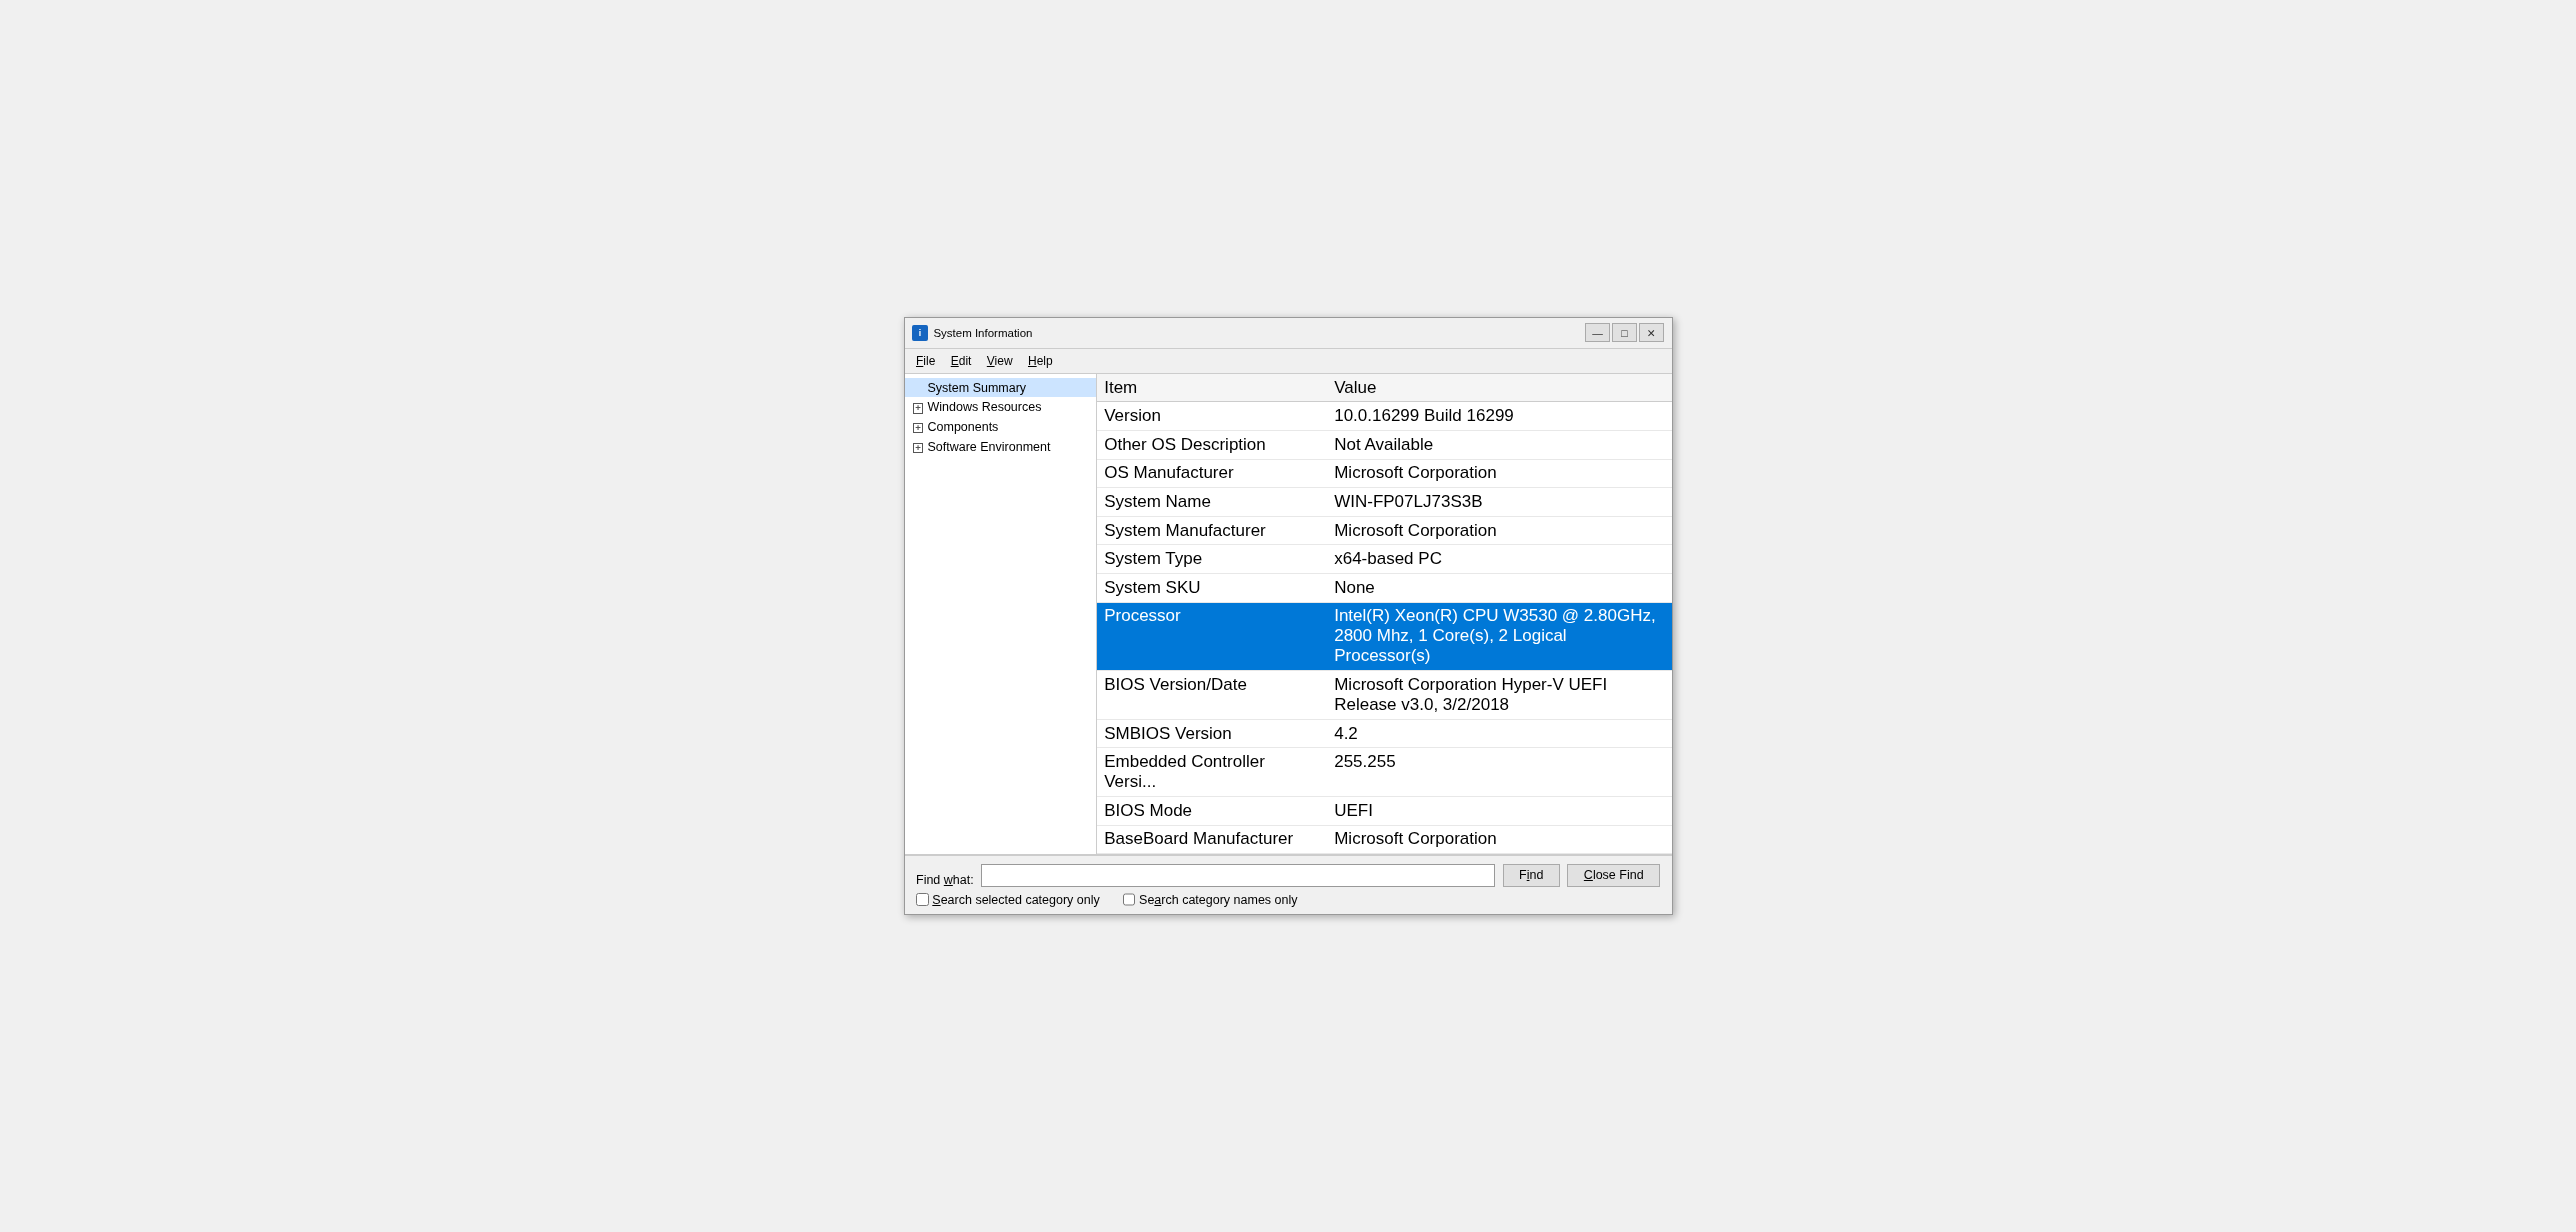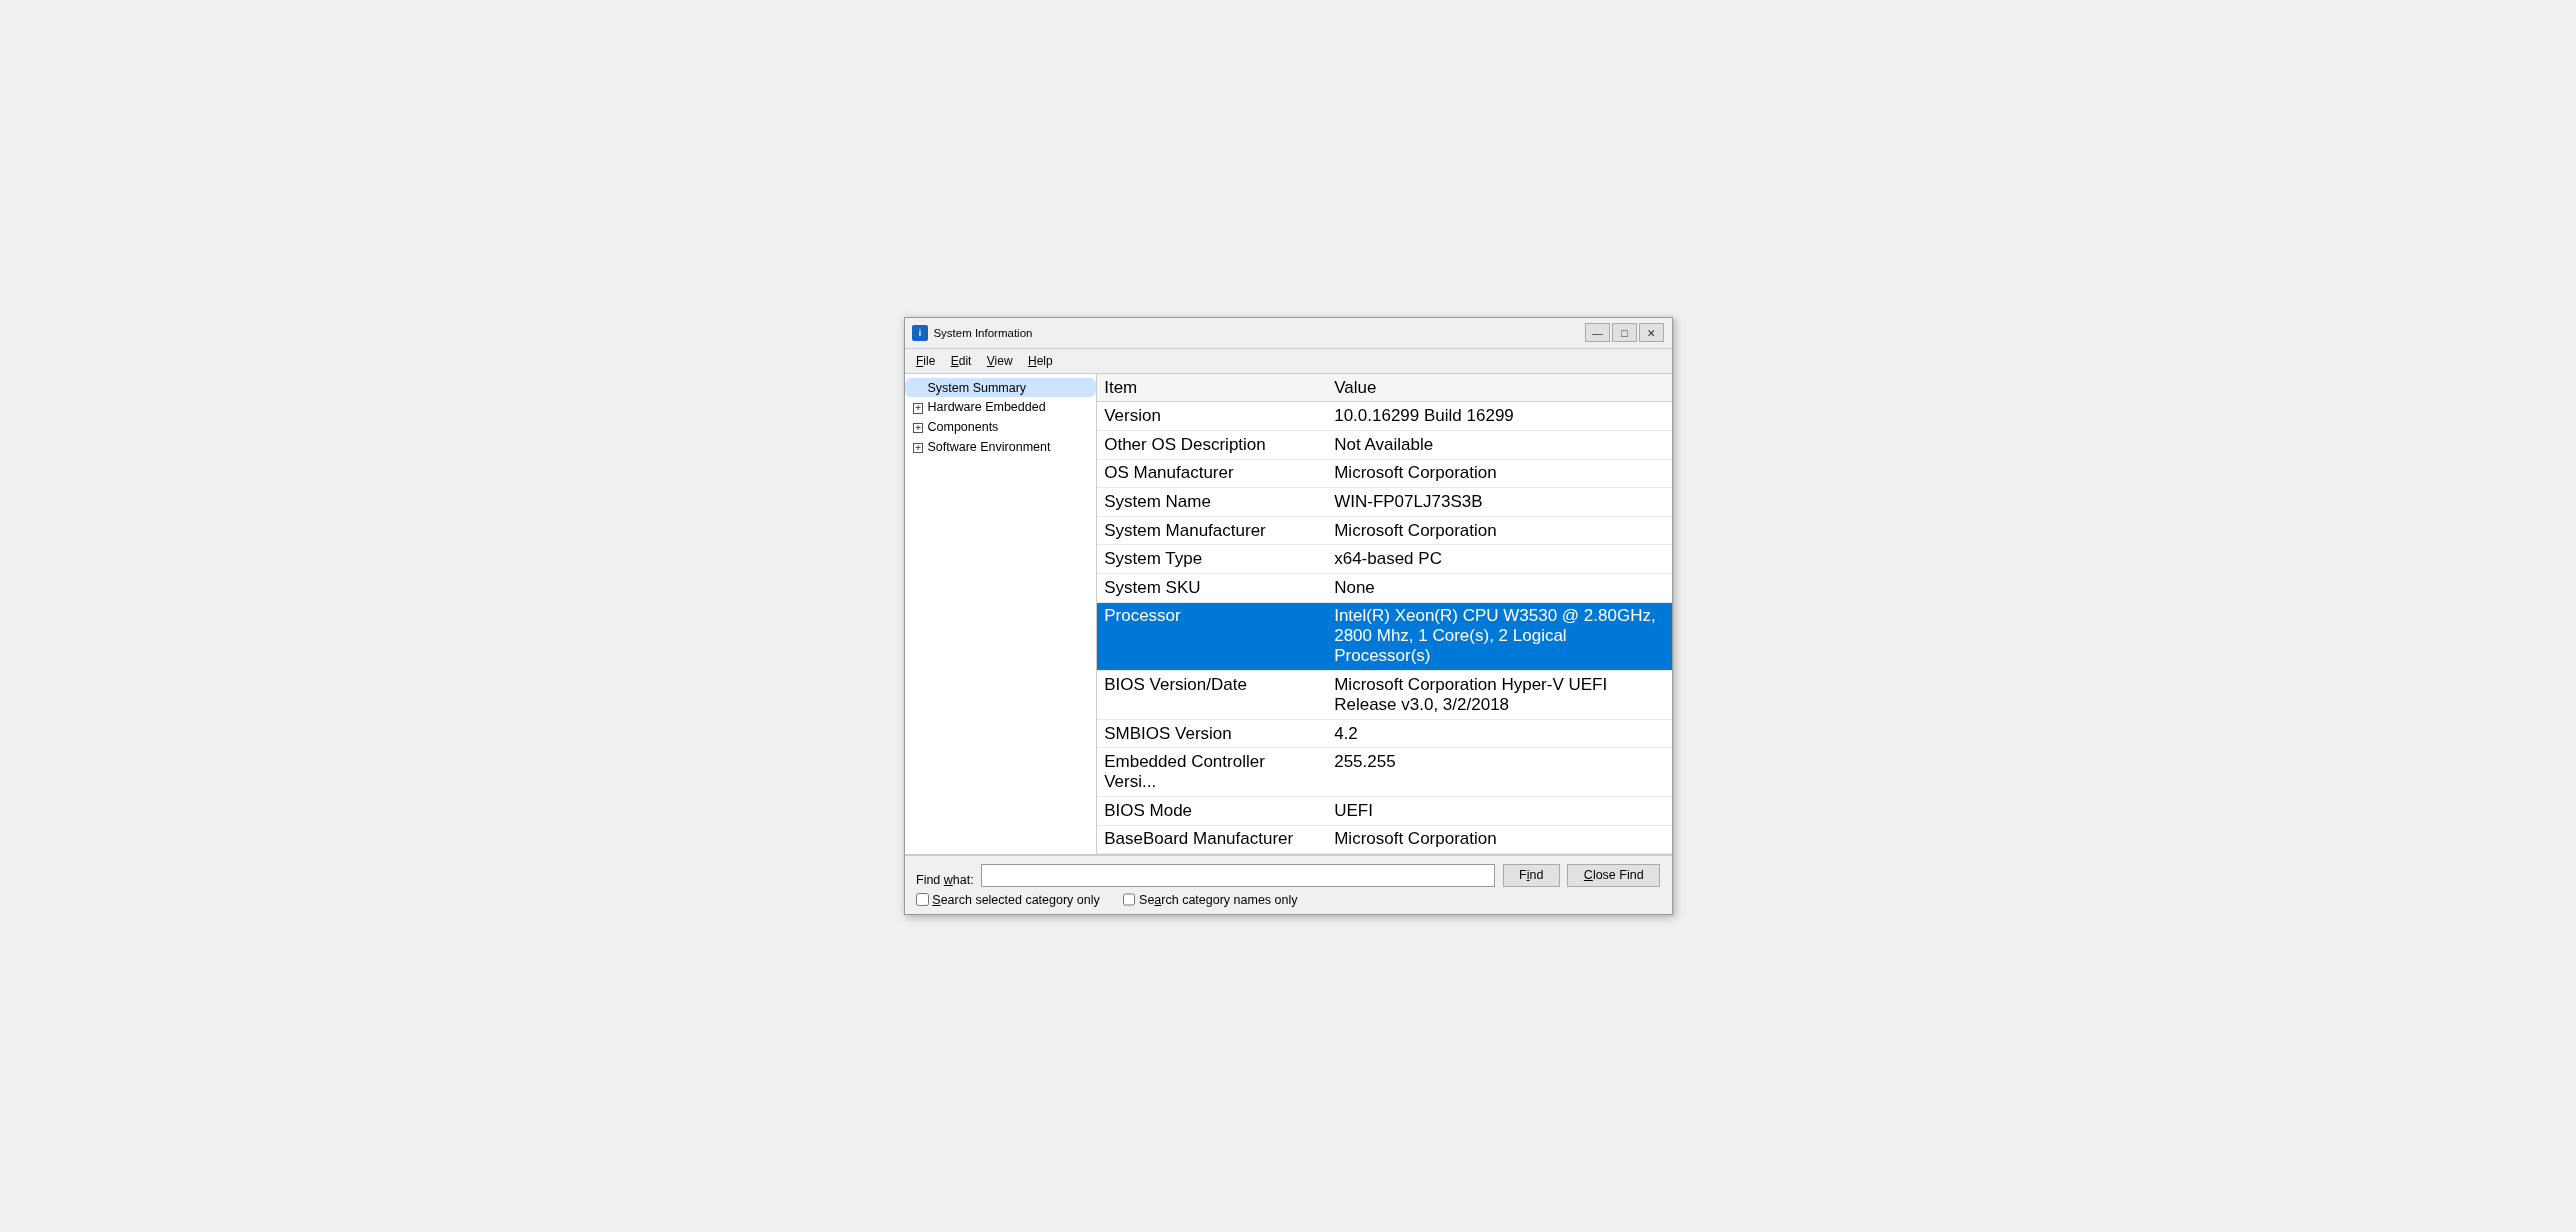--- a/index.html
+++ b/index.html
@@ -93,21 +93,21 @@
     }
     .sidebar-item {
       padding: 2.9px 7.7px;
       cursor: pointer;
       display: flex;
       align-items: center;
       font-size: 12.5px;
       color: #000;
       white-space: nowrap;
     }
-    .sidebar-item.selected { background: #cce4ff; border-radius: 6px; }
+    .sidebar-item.selected { background: #cce4ff; }
     .sidebar-item.top-level { font-weight: normal; }
     .sidebar-item .expand-icon {
       margin-right: 3.8px;
       font-size: 10.6px;
       color: #555;
       width: 11.5px;
       text-align: center;
       flex-shrink: 0;
     }
     .detail-pane {
@@ -227,21 +227,21 @@
 
   <div class="main-content">
 
     <div class="sidebar">
       <div class="sidebar-item top-level selected">
         <span class="expand-icon"></span>
         <span>System Summary</span>
       </div>
       <div class="sidebar-item">
         <span class="expand-icon"><span style="display:inline-block;width:10.6px;height:10.6px;border:1px solid #555;text-align:center;line-height:8.7px;font-size:9.6px;font-weight:bold;color:#555;">+</span></span>
-        <span>Hardware Embedded</span>
+        <span>Windows Resources</span>
       </div>
       <div class="sidebar-item">
         <span class="expand-icon"><span style="display:inline-block;width:10.6px;height:10.6px;border:1px solid #555;text-align:center;line-height:8.7px;font-size:9.6px;font-weight:bold;color:#555;">+</span></span>
         <span>Components</span>
       </div>
       <div class="sidebar-item">
         <span class="expand-icon"><span style="display:inline-block;width:10.6px;height:10.6px;border:1px solid #555;text-align:center;line-height:8.7px;font-size:9.6px;font-weight:bold;color:#555;">+</span></span>
         <span>Software Environment</span>
       </div>
     </div>

